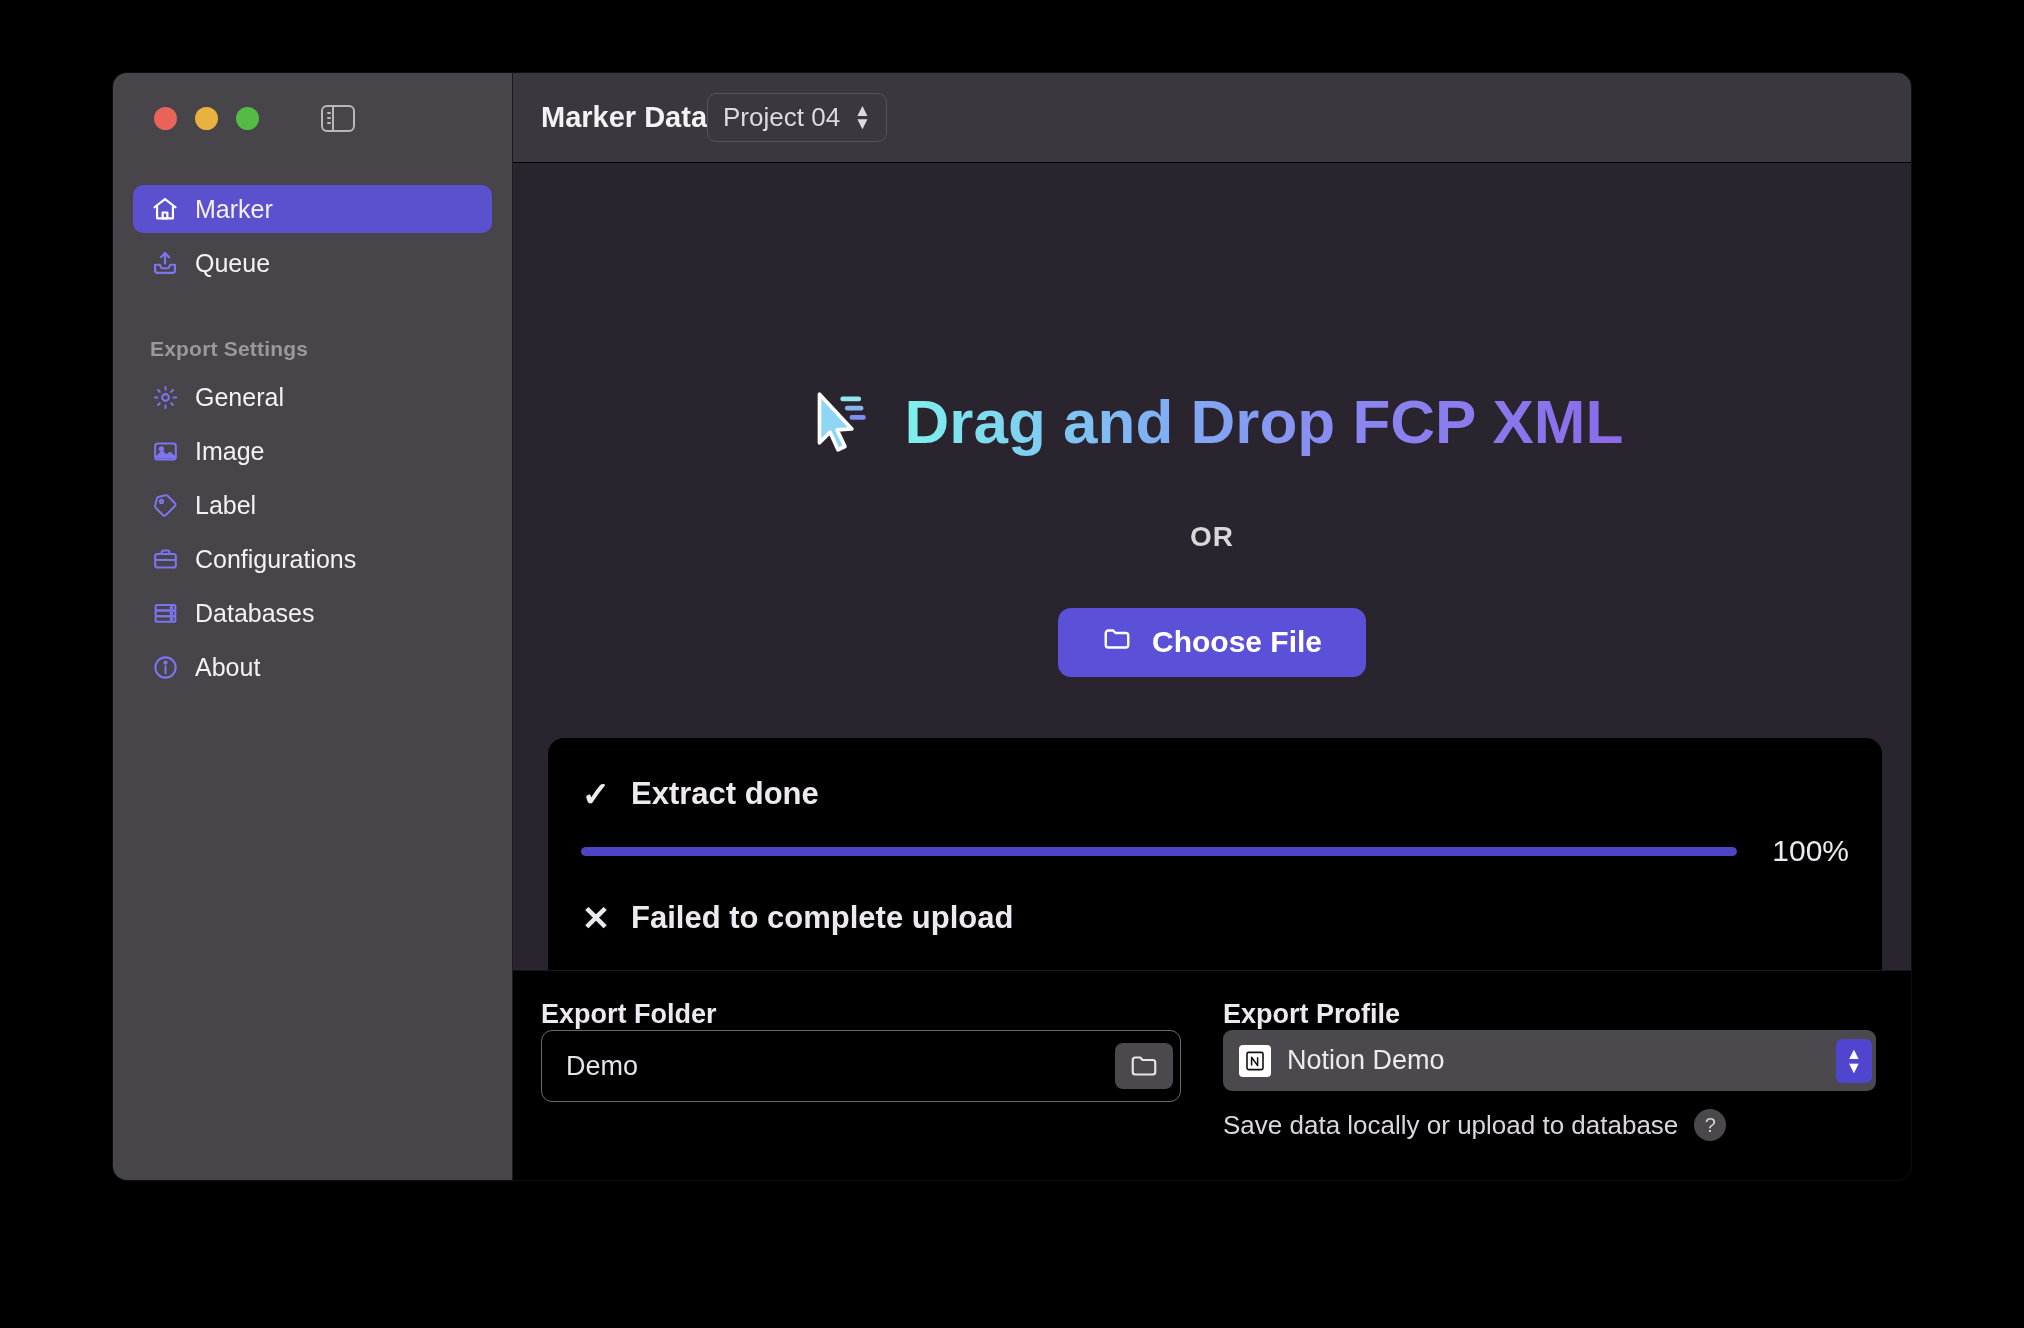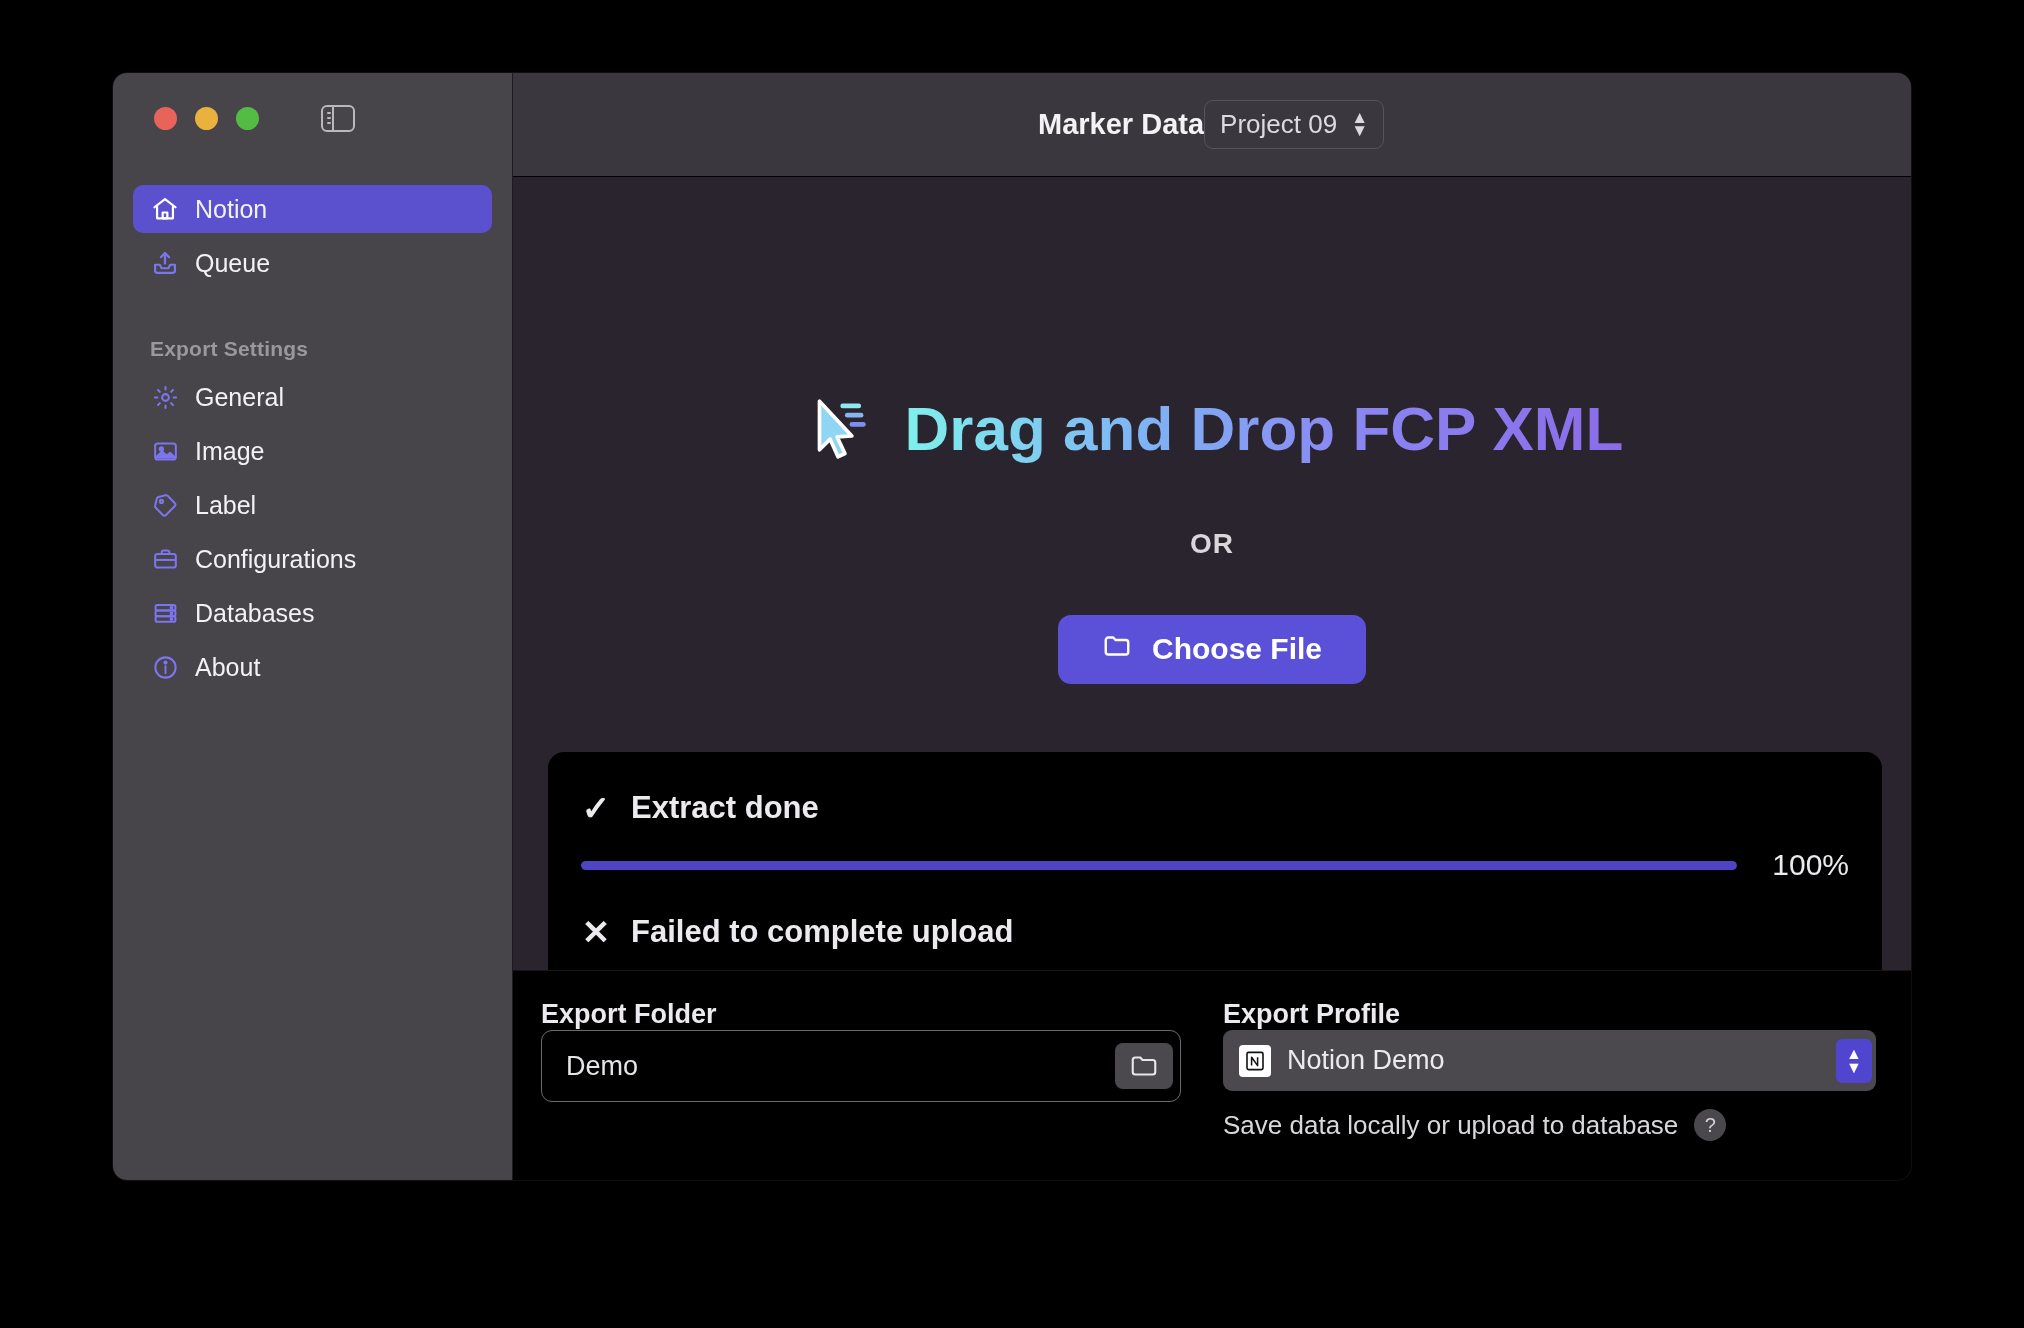--- a/index.html
+++ b/index.html
@@ -82,23 +82,23 @@
     color: #9b989d;
     font-size: 21px;
     font-weight: bold;
     margin: 44px 0 12px 17px;
     letter-spacing: 0.2px;
   }
 
   
   .main { flex: 1; display: flex; flex-direction: column; background: #29242d; position: relative; }
   .header {
-    height: 104px;
+    height: 90px;
     background: #3a383e;
-    display: flex; align-items: center; justify-content: center;
+    display: flex; align-items: center; justify-content: flex-start;
     padding: 0 30px 0 28px;
     border-bottom: 1px solid #000;
   }
   .header h1 { font-size: 29px; color: #f3f2f4; font-weight: bold; }
   .project-select {
     display: flex; align-items: center; gap: 14px;
     border: 1px solid #56545a;
     border-radius: 9px;
     padding: 8px 15px;
     color: #ddd9e0; font-size: 26px;
@@ -231,21 +231,21 @@
 
       <nav class="nav-list">
         <div class="nav-item active">
           <span class="ico">
             <svg width="28" height="28" viewBox="0 0 24 24" fill="none" stroke="#ffffff" stroke-width="1.9" stroke-linecap="round" stroke-linejoin="round">
               <path d="M3 10.5 12 3.5l9 7"></path>
                 <path d="M5.2 10.2V20h13.6v-9.8"></path>
                 <rect x="10" y="15" width="4" height="5"></rect>
             </svg>
           </span>
-          <span>Notion</span>
+          <span>Marker</span>
         </div>
         <div class="nav-item">
           <span class="ico">
             <svg width="28" height="28" viewBox="0 0 24 24" fill="none" stroke="#7d74f0" stroke-width="1.9" stroke-linecap="round" stroke-linejoin="round">
               <path d="M12 3.5v9"></path>
                 <path d="M8.5 7 12 3.5 15.5 7"></path>
               <path d="M3.5 13.5h4l1.6 3h5.8l1.6-3h4v5a2 2 0 0 1-2 2H5.5a2 2 0 0 1-2-2z"></path>
             </svg>
           </span>
           <span>Queue</span>
@@ -317,21 +317,21 @@
           </span>
           <span>About</span>
         </div>
       </nav>
     </aside>
 
     <section class="main">
       <header class="header">
         <h1>Marker Data</h1>
         <div class="project-select">
-          <span>Project 09</span>
+          <span>Project 04</span>
           <span class="stepper">
               <span>▲</span>
               <span>▼</span>
             </span>
         </div>
       </header>
 
       <div class="content">
         <div class="drop-row">
           <span class="cursor-icon">

